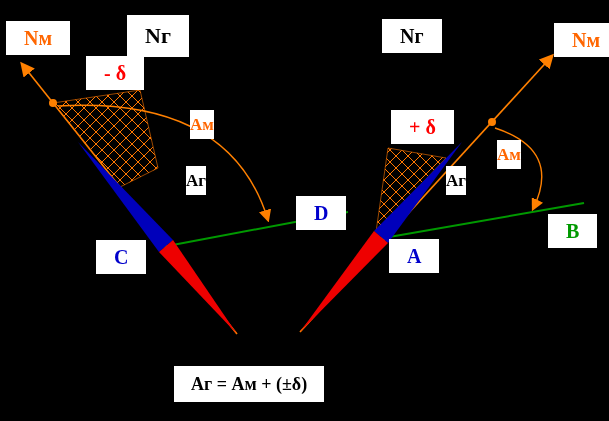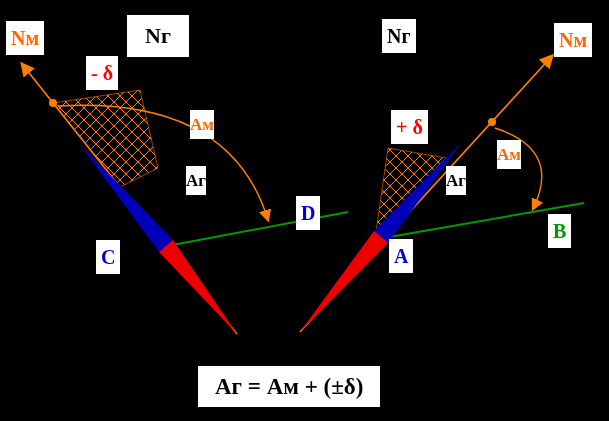--- a/index.html
+++ b/index.html
@@ -3,21 +3,21 @@
 <meta charset="utf-8">
 <style>
   html,body{margin:0;padding:0;background:#222;}
   .stage{
     position:relative;width:609px;height:421px;background:#000;
     font-family:"Liberation Serif", serif;overflow:hidden;
   }
   svg.layer{position:absolute;left:0;top:0;width:609px;height:421px;}
   .label{
     position:absolute;background:#fff;color:#000;font-weight:bold;
-    font-size:20px;line-height:1;padding:7px 5px;white-space:nowrap;
+    font-size:20px;line-height:1;padding:7px 18px;white-space:nowrap;
   }
   .small{font-size:17px;padding:6px 0;}
   .c-orange{color:#ff6600}
   .c-red{color:#ff0000}
   .c-blue{color:#0000cc}
   .c-green{color:#009900}
   
   .nm-left{left:6px;top:21px;}
   .ng-left{left:127px;top:15px;padding:10px 18px;font-size:22px;}
   .minus-delta{left:86px;top:56px;}
@@ -25,21 +25,21 @@
   .ag-left{left:186px;top:166px;}
   .d-label{left:296px;top:196px;}
   .c-label{left:96px;top:240px;}
   .ng-right{left:382px;top:19px;}
   .plus-delta{left:391px;top:110px;}
   .am-right{left:497px;top:140px;}
   .ag-right{left:446px;top:166px;}
   .b-label{left:548px;top:214px;}
   .nm-right{left:554px;top:23px;}
   .a-label{left:389px;top:239px;}
-  .formula{left:174px;top:366px;font-size:23px;padding:9px 17px;margin-left:24px;}
+  .formula{left:174px;top:366px;font-size:18px;padding:9px 17px;}
 </style>
 </head>
 <body>
 
 <div class="stage">
 
   <svg class="layer" viewBox="0 0 609 421">
     <defs>
       <marker id="arrowO" viewBox="0 0 10 10" refX="8" refY="5" markerWidth="9" markerHeight="9" orient="auto-start-reverse">
         <path d="M0,0 L10,5 L0,10 z" fill="#ff8000"></path>

